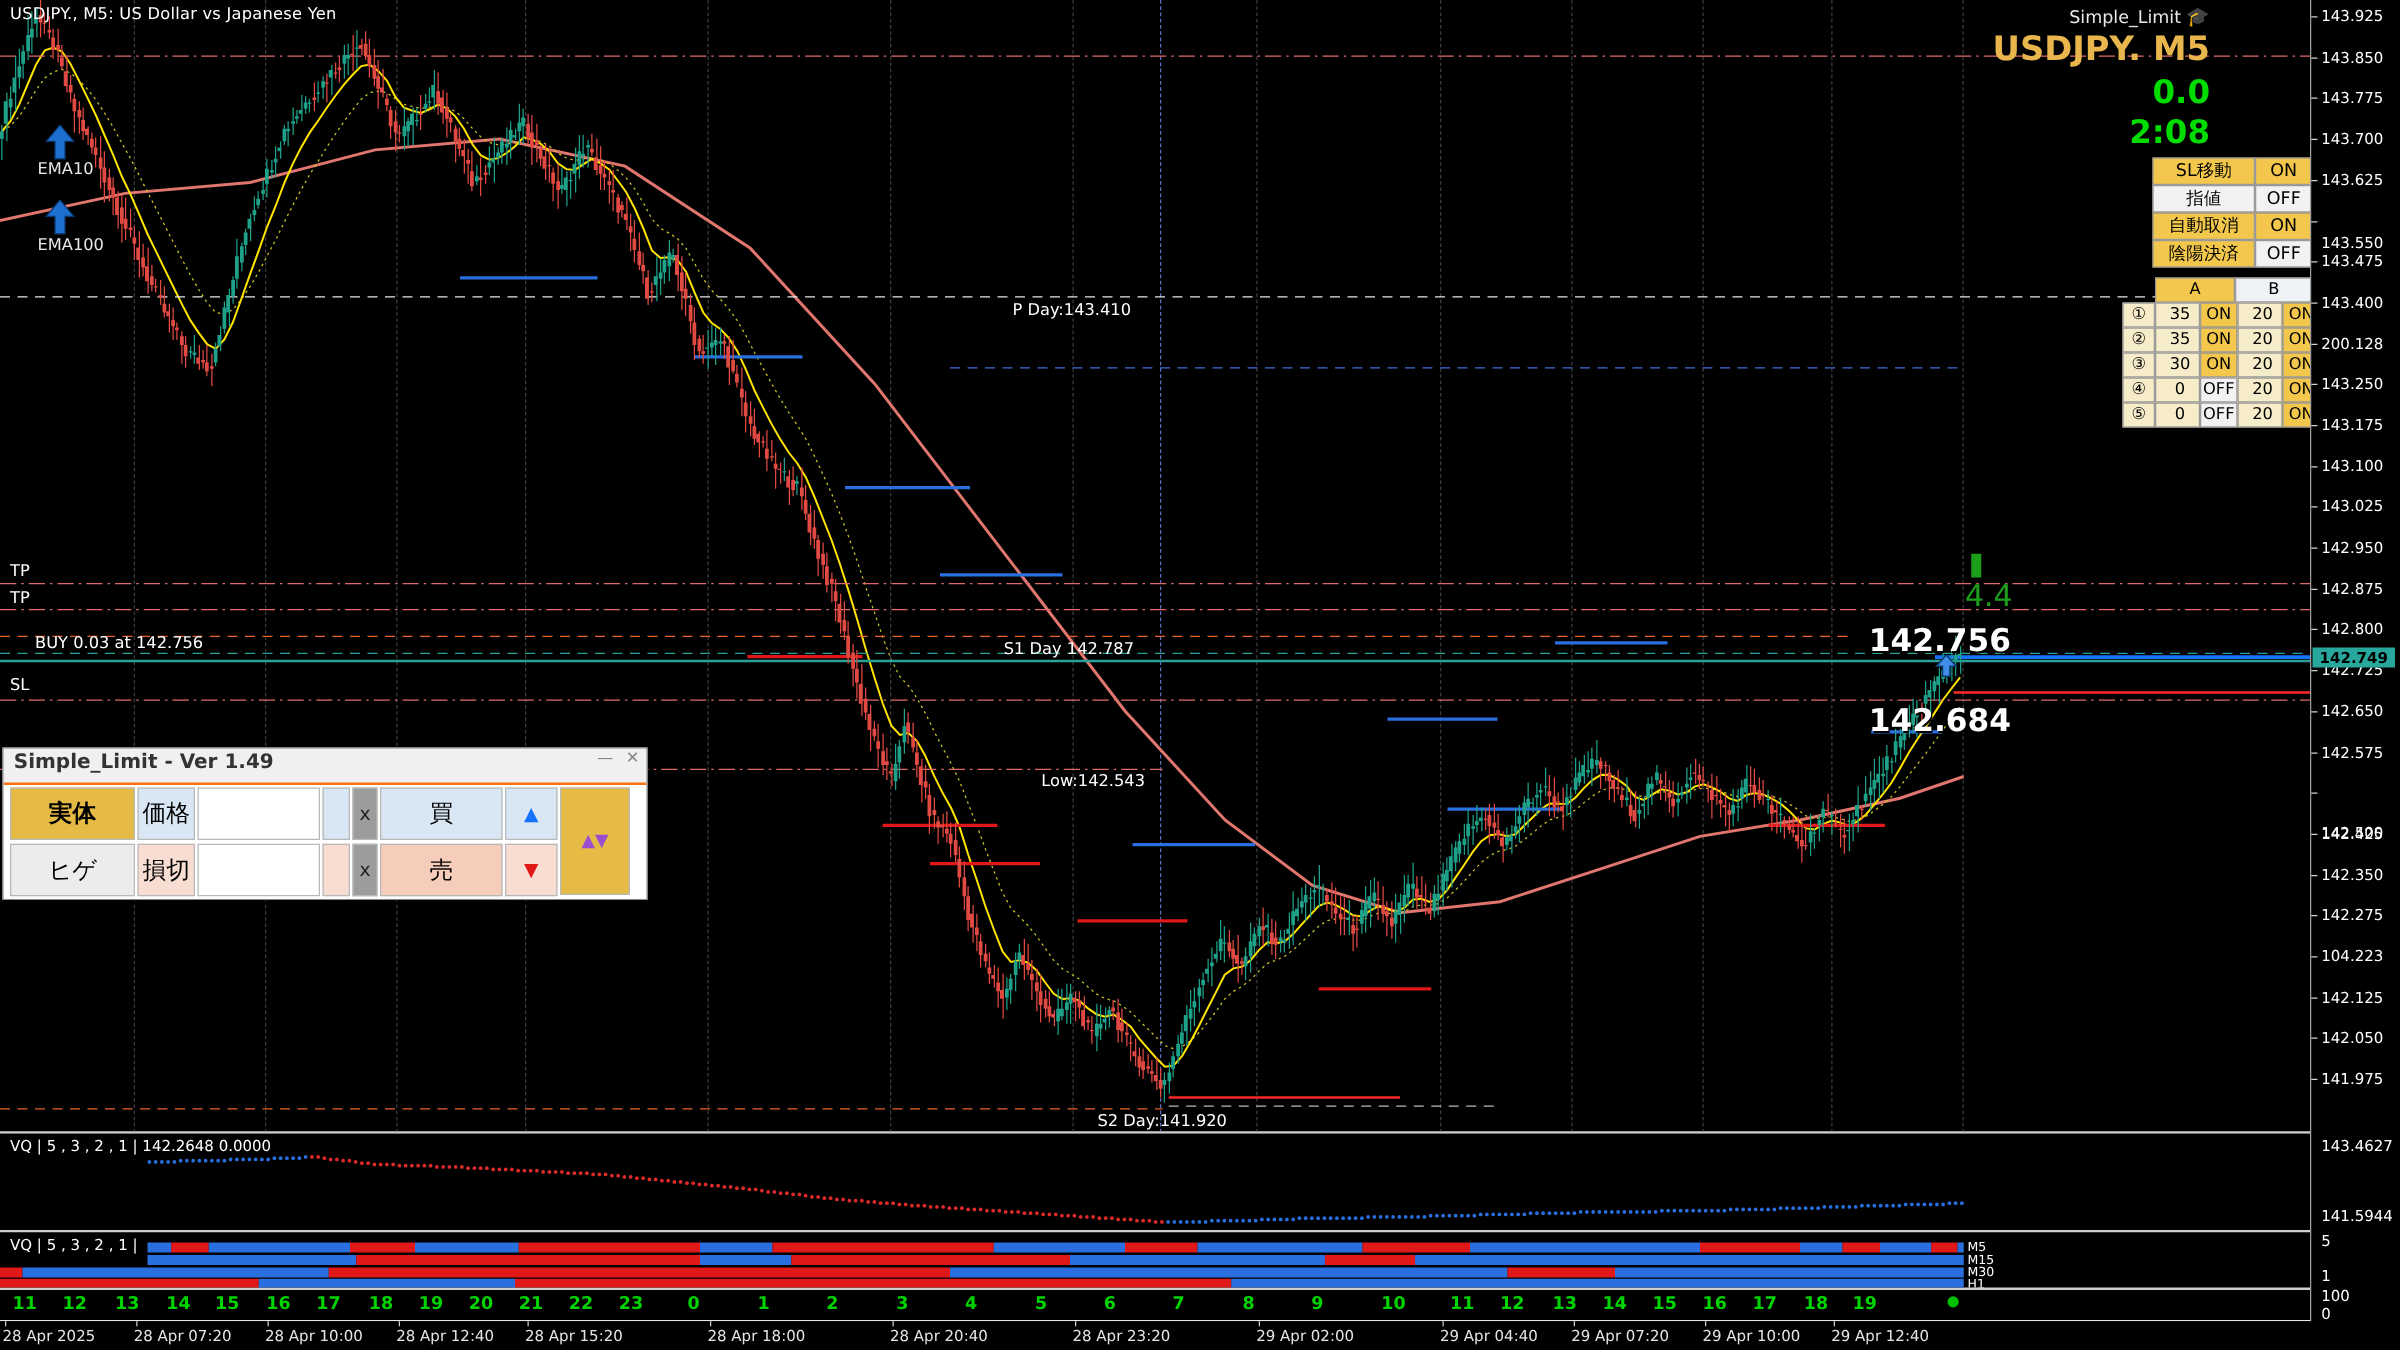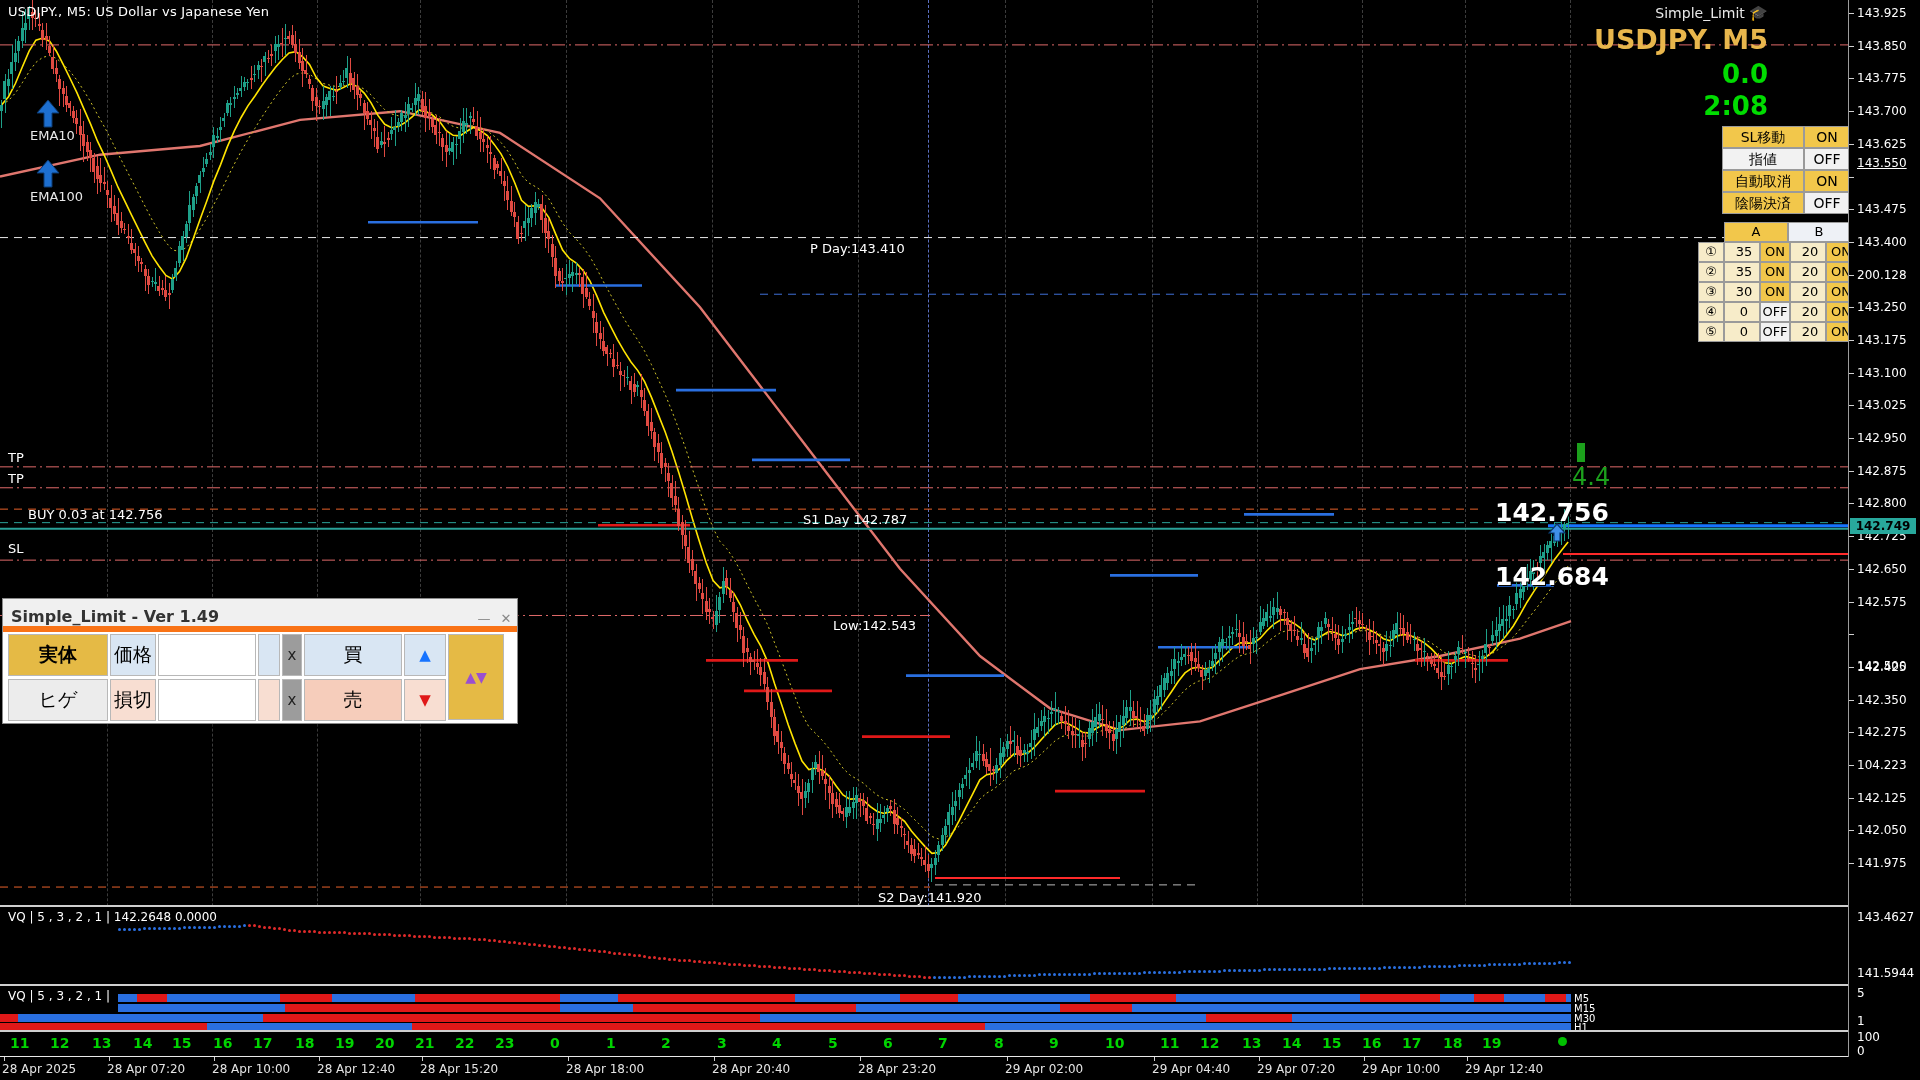--- a/index.html
+++ b/index.html
@@ -50,21 +50,21 @@
   .cw-num{width:24px;background:#f7ecc9;}
   .cw-val{width:30px;background:#f7ecc9;text-align:left;padding-left:4px;}
   .cw-on{width:28px;}
   .on{background:#f2c74b;}
   .off{background:#f2f2f2;}
   .hd-a{width:62px;background:#f2c74b;}
   .hd-b{width:60px;background:#eef1f6;}
   .hd-sp{width:26px;background:transparent;border:none !important;}
   
   #dialog{position:absolute;left:2px;top:598px;width:514px;z-index:10;border:1px solid #8a8a8a;background:#fff;box-shadow:2px 2px 6px rgba(0,0,0,.6);}
-  #dlg-title{height:27px;background:#f0f0f0;border-bottom:6px solid #f97316;display:flex;align-items:flex-end;}
+  #dlg-title{height:27px;background:#f0f0f0;border-bottom:2px solid #f97316;display:flex;align-items:flex-start;}
   #dlg-title .txt{flex:1;font-size:16px;font-weight:bold;color:#333;padding-left:8px;}
   #dlg-title .wbtn{width:22px;color:#888;font-size:13px;text-align:center;cursor:default;}
   .dlg-row{display:flex;height:44px;padding:1px 4px 1px 4px;background:#fff;}
   .dbtn{border:1px solid #b8b8b8;margin:1px;display:flex;align-items:center;justify-content:center;
         font-size:19px;color:#000;box-sizing:border-box;}
   .d-gold{background:#e5ba45;}
   .d-blue{background:#d9e6f3;}
   .d-gray{background:#ececec;}
   .d-pink{background:#f8ded2;}
   .d-pink2{background:#f6cdbb;}
@@ -1199,21 +1199,21 @@
       <div class="tick" style="top: 6.077px;">143.925</div>
       <div class="tickmark" style="top: 45.7695px;"></div>
       <div class="tick" style="top: 38.7695px;">143.850</div>
       <div class="tickmark" style="top: 78.462px;"></div>
       <div class="tick" style="top: 71.462px;">143.775</div>
       <div class="tickmark" style="top: 111.154px;"></div>
       <div class="tick" style="top: 104.154px;">143.700</div>
       <div class="tickmark" style="top: 143.847px;"></div>
       <div class="tick" style="top: 136.847px;">143.625</div>
       <div class="tickmark" style="top: 176.54px;"></div>
-      <div class="tick" style="top: 156px; text-decoration: underline;">143.550</div>
+      <div class="tick" style="top: 187px;">143.550</div>
       <div class="tickmark" style="top: 209.232px;"></div>
       <div class="tick" style="top: 202.232px;">143.475</div>
       <div class="tickmark" style="top: 241.924px;"></div>
       <div class="tick" style="top: 234.924px;">143.400</div>
       <div class="tickmark" style="top: 274.617px;"></div>
       <div class="tick" style="top: 267.617px;">200.128</div>
       <div class="tickmark" style="top: 307.31px;"></div>
       <div class="tick" style="top: 300.31px;">143.250</div>
       <div class="tickmark" style="top: 340.002px;"></div>
       <div class="tick" style="top: 333.002px;">143.175</div>

